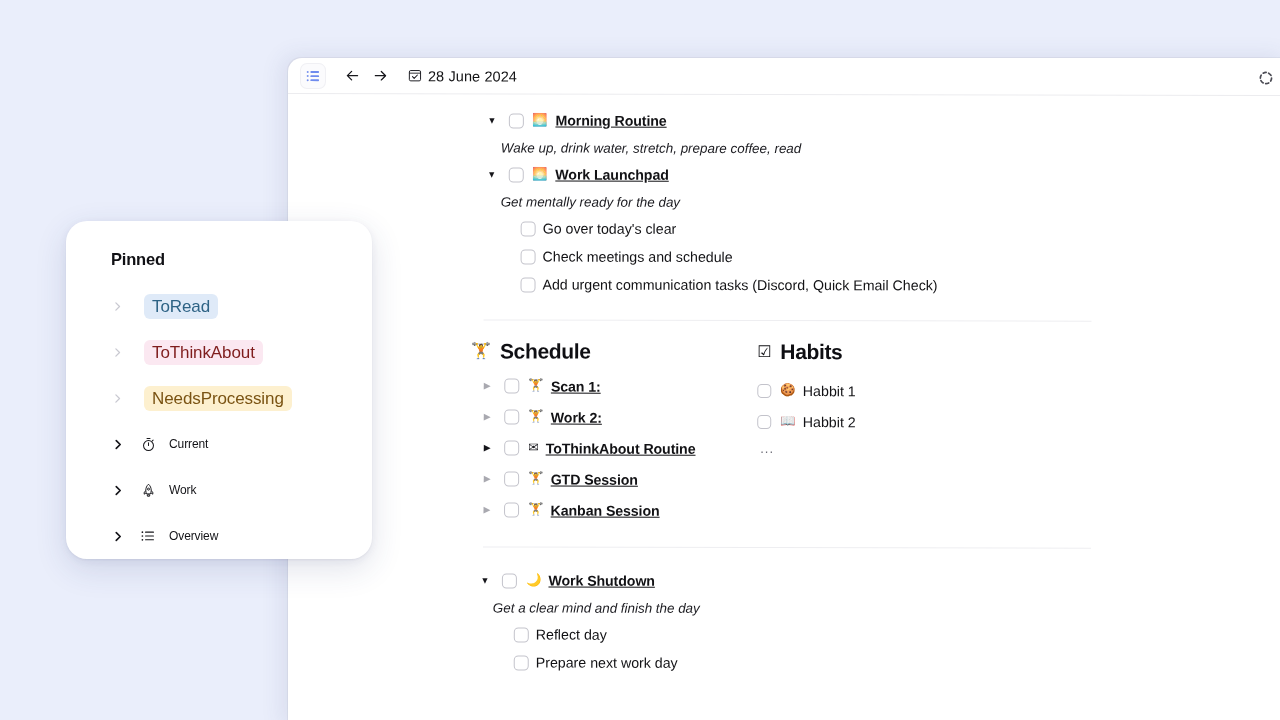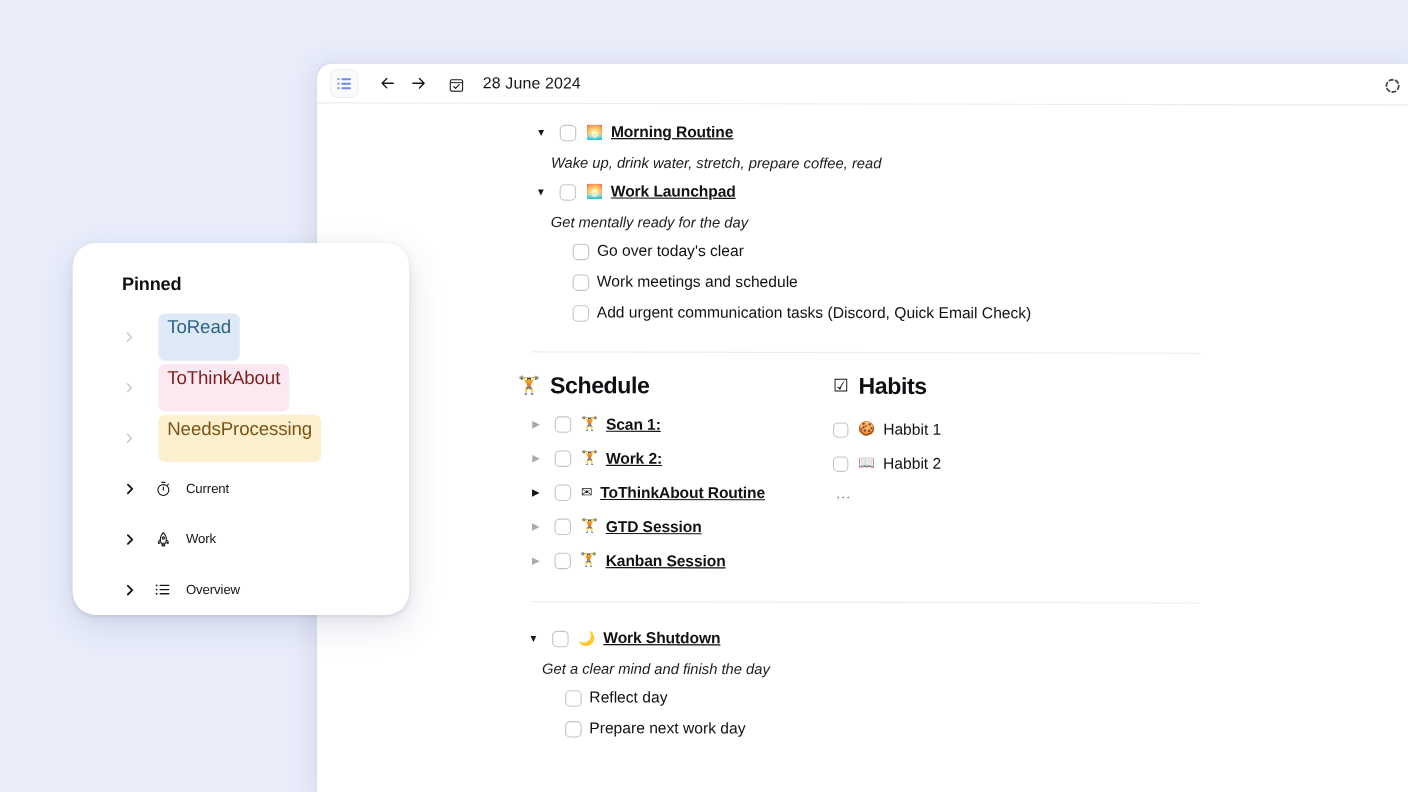--- a/index.html
+++ b/index.html
@@ -60,21 +60,21 @@
   .tb-nav {
     width: 24px; height: 24px;
     display: flex; align-items: center; justify-content: center;
     color: #1b1b1f;
     cursor: pointer;
     flex: none;
   }
   #nav-back { margin-left: 14px; }
   #nav-fwd  { margin-left: 4px; }
   .tb-date-wrap {
-    display: flex; align-items: flex-end; gap: 17px;
+    display: flex; align-items: flex-start; gap: 6px;
     margin-left: 16px;
     cursor: pointer;
   }
   .tb-date {
     font-size: 14.5px;
     color: #141416;
     letter-spacing: .1px;
     white-space: nowrap;
   }
   #sync-spinner {
@@ -229,21 +229,21 @@
   .pin-label {
     margin-left: 10px;
     font-size: 12px;
     color: #131317;
     letter-spacing: -.1px;
     white-space: nowrap;
   }
   .pin-tag {
     margin-left: 19px;
     font-size: 17px;
-    padding: 3px 8px 20px 8px;
+    padding: 3px 8px 2px 8px;
     border-radius: 6px;
     white-space: nowrap;
     letter-spacing: -.1px;
   }
 </style>
 </head>
 <body>
 
 <div id="app-panel">
  <div id="app-tilt">
@@ -309,21 +309,21 @@
       <span class="ttl b">Work Launchpad</span>
     </div>
     <div class="desc">Get mentally ready for the day</div>
 
     <div class="row indent1">
       <span class="cb"></span>
       <span class="ttl">Go over today's clear</span>
     </div>
     <div class="row indent1">
       <span class="cb"></span>
-      <span class="ttl">Work meetings and schedule</span>
+      <span class="ttl">Check meetings and schedule</span>
     </div>
     <div class="row indent1">
       <span class="cb"></span>
       <span class="ttl">Add urgent communication tasks (Discord, Quick Email Check)</span>
     </div>
 
     <div class="hr"></div>
 
     <div class="cols">
 

